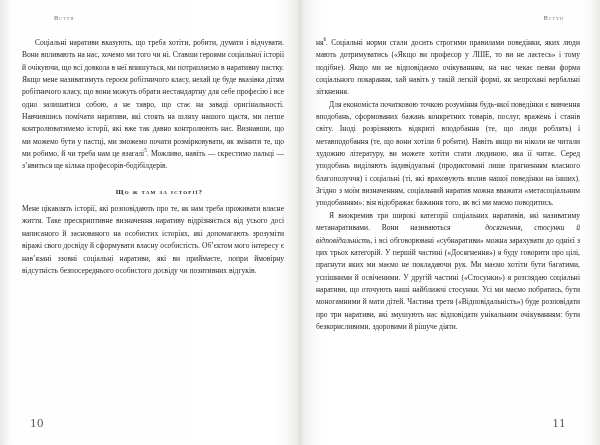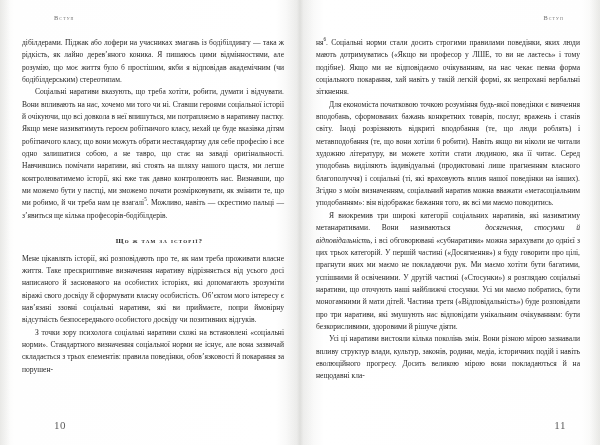--- a/index.html
+++ b/index.html
@@ -94,24 +94,23 @@
     font-size: 5.1px;
     vertical-align: super;
     line-height: 0;
   }
 
   em { font-style: italic; margin-left: 23px; }
 
   .folio {
     position: absolute;
     bottom: 14px;
-    font-size: 11px;
+    font-size: 13px;
     color: #5c5c5c;
     letter-spacing: 0.6px;
-    margin-left: 24px;
   }
   .folio-left  { left: 30px; }
   .folio-right { right: 34px; }
 
   
   .gutter {
     position: absolute;
     top: 0;
     left: 286px;
     width: 28px;
@@ -134,40 +133,37 @@
 </style>
 </head>
 <body>
 
 <div class="spread">
 
   <div class="page page-left">
     <div class="running-head rh-left">Вступ</div>
 
     <div class="textblock">
-      <p class="cont">дібілдерами. Піджак або лофери на учасниках змагань із бодібілдингу — така ж рідкість, як лайно дерев’яного коника. Я пишаюсь цими відмінностями, але розумію, що моє життя було б простішим, якби я відповідав академічним (чи бодібілдерським) стереотипам.</p>
       <p><span>Соціальні наративи вказують, що треба хотіти, робити, думати і відчувати. Вони впливають на нас, хочемо ми того чи ні. Ставши героями соціальної історії й очікуючи, що всі довкола в неї впишуться, ми потрапляємо в наративну пастку. Якщо мене називатимуть героєм робітничого класу, нехай це буде вказівка дітям робітничого класу, що вони можуть обрати нестандартну для себе професію і все одно залишатися собою, а не тавро, що стає на заваді оригінальності. Навчившись помічати наративи, які стоять на шляху нашого щастя, ми легше контролюватимемо історії, які вже так давно контролюють нас. Визнавши, що ми можемо бути у пастці, ми зможемо почати розмірковувати, як змінити те, що ми робимо, й чи треба нам це взагалі</span><sup>5</sup><span>. Можливо, навіть — скрестимо пальці — з’явиться ще кілька професорів-бодібілдерів.</span></p>
 
       <div class="section-heading">Що ж там за історії?</div>
 
       <p class="cont">Мене цікавлять історії, які розповідають про те, як нам треба проживати власне життя. Таке прескриптивне визначення наративу відрізняється від усього досі написаного й заснованого на особистих історіях, які допомагають зрозуміти віражі свого досвіду й сформувати власну особистість. Об’єктом мого інтересу є нав’язані ззовні соціальні наративи, які ви приймаєте, попри ймовірну відсутність безпосереднього особистого досвіду чи позитивних відгуків.</p>
-      <p>З точки зору психолога соціальні наративи схожі на встановлені «соціальні норми». Стандартного визначення соціальної норми не існує, але вона зазвичай складається з трьох елементів: правила поведінки, обов’язковості й покарання за порушен-</p>
     </div>
 
     <div class="folio folio-left">10</div>
   </div>
 
   <div class="page page-right">
     <div class="running-head rh-right">Вступ</div>
 
     <div class="textblock">
       <p class="cont"><span>ня</span><sup>6</sup><span>. Соціальні норми стали досить строгими правилами поведінки, яких люди мають дотримуватись («Якщо ви професор у ЛШЕ, то ви не лаєтесь» і тому подібне). Якщо ми не відповідаємо очікуванням, на нас чекає певна форма соціального покарання, хай навіть у такій легкій формі, як непрохані вербальні зіткнення.</span></p>
       <p>Для економіста початковою точкою розуміння будь-якої поведінки є вивчення вподобань, сформованих бажань конкретних товарів, послуг, вражень і станів світу. Іноді розрізняють відкриті вподобання (те, що люди роблять) і метавподобання (те, що вони хотіли б робити). Навіть якщо ви ніколи не читали художню літературу, ви можете хотіти стати людиною, яка її читає. Серед уподобань виділяють індивідуальні (продиктовані лише прагненням власного благополуччя) і соціальні (ті, які враховують вплив нашої поведінки на інших). Згідно з моїм визначенням, соціальний наратив можна вважати «метасоціальним уподобанням»: він відображає бажання того, як всі ми маємо поводитись.</p>
       <p><span>Я виокремив три широкі категорії соціальних наративів, які називатиму метанаративами. Вони називаються </span><em>досягнення, стосунки й відповідальність</em><span>, і всі обговорювані «субнаративи» можна зарахувати до однієї з цих трьох категорій. У першій частині («Досягнення») я буду говорити про цілі, прагнути яких ми маємо не покладаючи рук. Ми маємо хотіти бути багатими, успішними й освіченими. У другій частині («Стосунки») я розглядаю соціальні наративи, що оточують наші найближчі стосунки. Усі ми маємо побратись, бути моногамними й мати дітей. Частина третя («Відповідальність») буде розповідати про три наративи, які змушують нас відповідати унікальним очікуванням: бути безкорисливими, здоровими й рішуче діяти.</span></p>
-      <p>Усі ці наративи вистояли кілька поколінь змін. Вони різною мірою зазнавали впливу структур влади, культур, законів, родини, медіа, історичних подій і навіть еволюційного прогресу. Досить великою мірою вони покладаються й на нещодавні кла-</p>
     </div>
 
     <div class="folio folio-right">11</div>
   </div>
 
   <div class="gutter"></div>
   <div class="edge-shade edge-left"></div>
   <div class="edge-shade edge-right"></div>
 </div>
 

